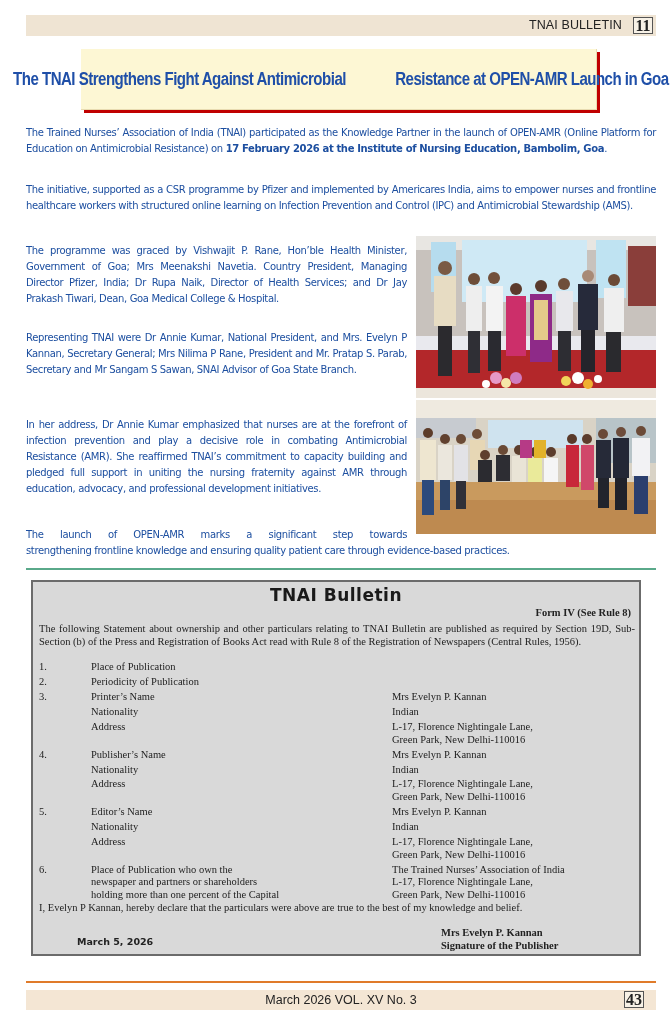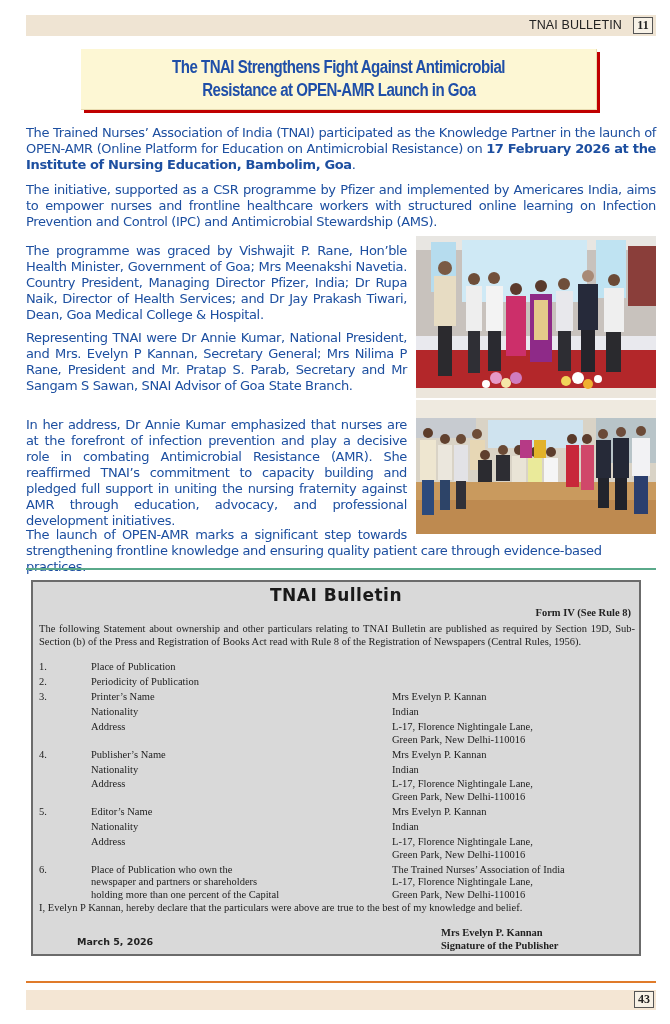--- a/index.html
+++ b/index.html
@@ -12,44 +12,44 @@
       background: #efe4d3;
     }
     .top-band .label {
       position: absolute; right: 34px; top: 3px;
       font-family: "Liberation Sans", sans-serif; font-size: 12.5px; color: #222;
       letter-spacing: 0.1px;
     }
     .page-box {
       position: absolute; width: 20px; height: 17px;
       border: 1px solid #555; background: #f7f1e6;
-      font-family: "Liberation Serif", serif; font-weight: bold; font-size: 12px;
+      font-family: "Liberation Serif", serif; font-weight: bold; font-size: 16px;
       text-align: center; line-height: 15px; color: #222;
     }
     .top-band .page-box { right: 3px; top: 2px; }
 
     
     .title-box {
       position: absolute; left: 81px; top: 49px; width: 516px; height: 61px;
       background: #fdf7d4;
       box-shadow: 3px 3px 0 #c00000;
       border-right: 1px solid #e8dbb0; border-bottom: 1px solid #e8dbb0;
-      display: flex; flex-direction: column; align-items: center; justify-content: center;
+      display: flex; flex-direction: row; align-items: center; justify-content: center;
     }
     .title-box .t {
       font-family: "Liberation Sans Narrow", "Liberation Sans", sans-serif;
       font-weight: bold; color: #1f4fa8; font-size: 17.5px; line-height: 23px;
       letter-spacing: -0.6px; transform: scaleX(0.86);
       white-space: nowrap;
     }
 
     
     .body-text {
       position: absolute; color: #1d4fa0;
-      font-family: "DejaVu Sans", sans-serif; font-size: 13px; line-height: 16px;
+      font-family: "DejaVu Sans", sans-serif; font-size: 10px; line-height: 16px;
       text-align: justify; letter-spacing: -0.35px;
     }
     .body-text b { font-weight: bold; }
     .p1 { left: 26px; top: 125px; width: 630px; }
     .p2 { left: 26px; top: 182px; width: 630px; }
     .p3 { left: 26px; top: 243px; width: 381px; }
     .p4 { left: 26px; top: 330px; width: 381px; }
     .p5 { left: 26px; top: 417px; width: 381px; }
     .p6 { left: 26px; top: 527px; width: 630px; text-align: left; }
 
@@ -109,21 +109,21 @@
       position: absolute; left: 26px; top: 981px; width: 630px; height: 2px; background: #e07b2a;
     }
     .bottom-band {
       position: absolute; left: 26px; top: 990px; width: 630px; height: 20px;
       background: #f4e6d4;
     }
     .bottom-band .label {
       position: absolute; left: 0; right: 0; top: 3px; text-align: center;
       font-size: 12.5px; color: #222;
     }
-    .bottom-band .page-box { right: 2px; top: 1px; background: #f7f1e6; }
+    .bottom-band .page-box { right: 12px; top: 1px; background: #f7f1e6; }
   </style>
 </head>
 <body>
 
 <div class="top-band">
   <span class="label">TNAI BULLETIN</span>
   <span class="page-box">11</span>
 </div>
 
 <div class="title-box">
@@ -313,14 +313,15 @@
   <div class="form-declaration">I, Evelyn P Kannan, hereby declare that the particulars were above are true to the best of my knowledge and belief.</div>
   <div class="form-date">March 5, 2026</div>
   <div class="form-sign">
     <div>Mrs Evelyn P. Kannan</div>
     <div>Signature of the Publisher</div>
   </div>
 </div>
 
 <div class="orange-rule"></div>
 <div class="bottom-band">
+  <span class="label">March 2026 VOL. XV No. 3</span>
   <span class="page-box">43</span>
 </div>
 
 </body></html>

